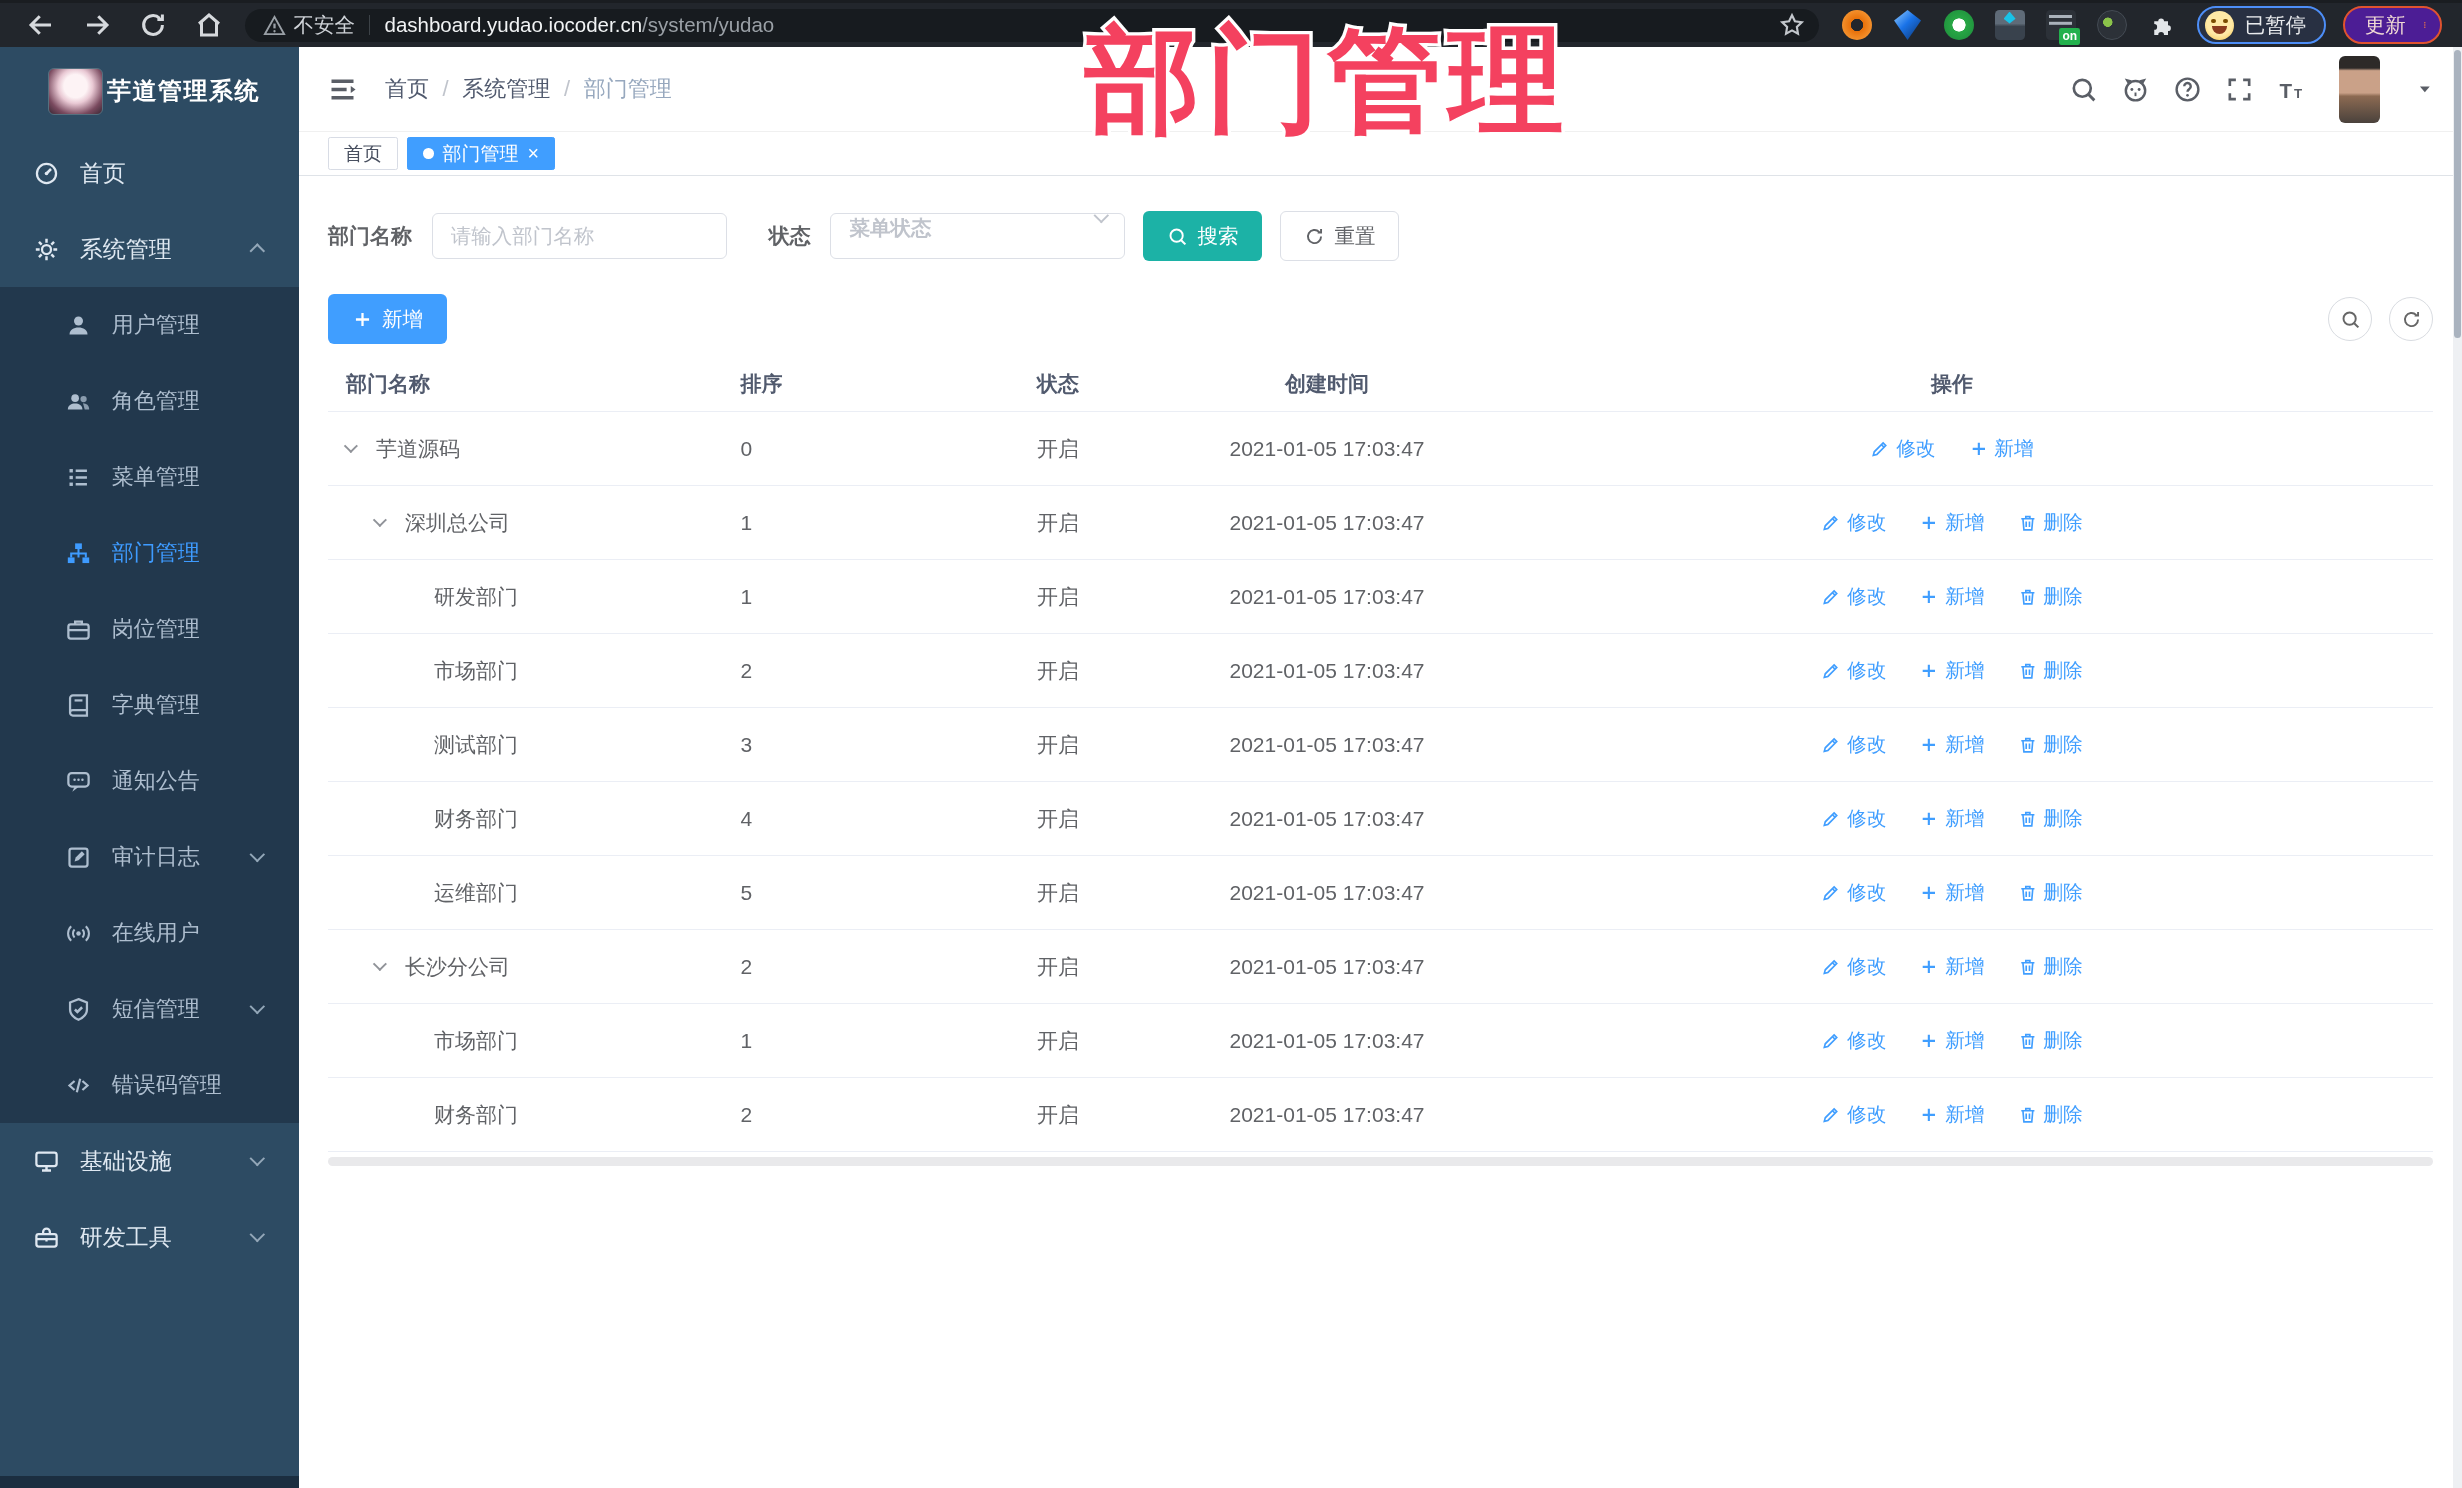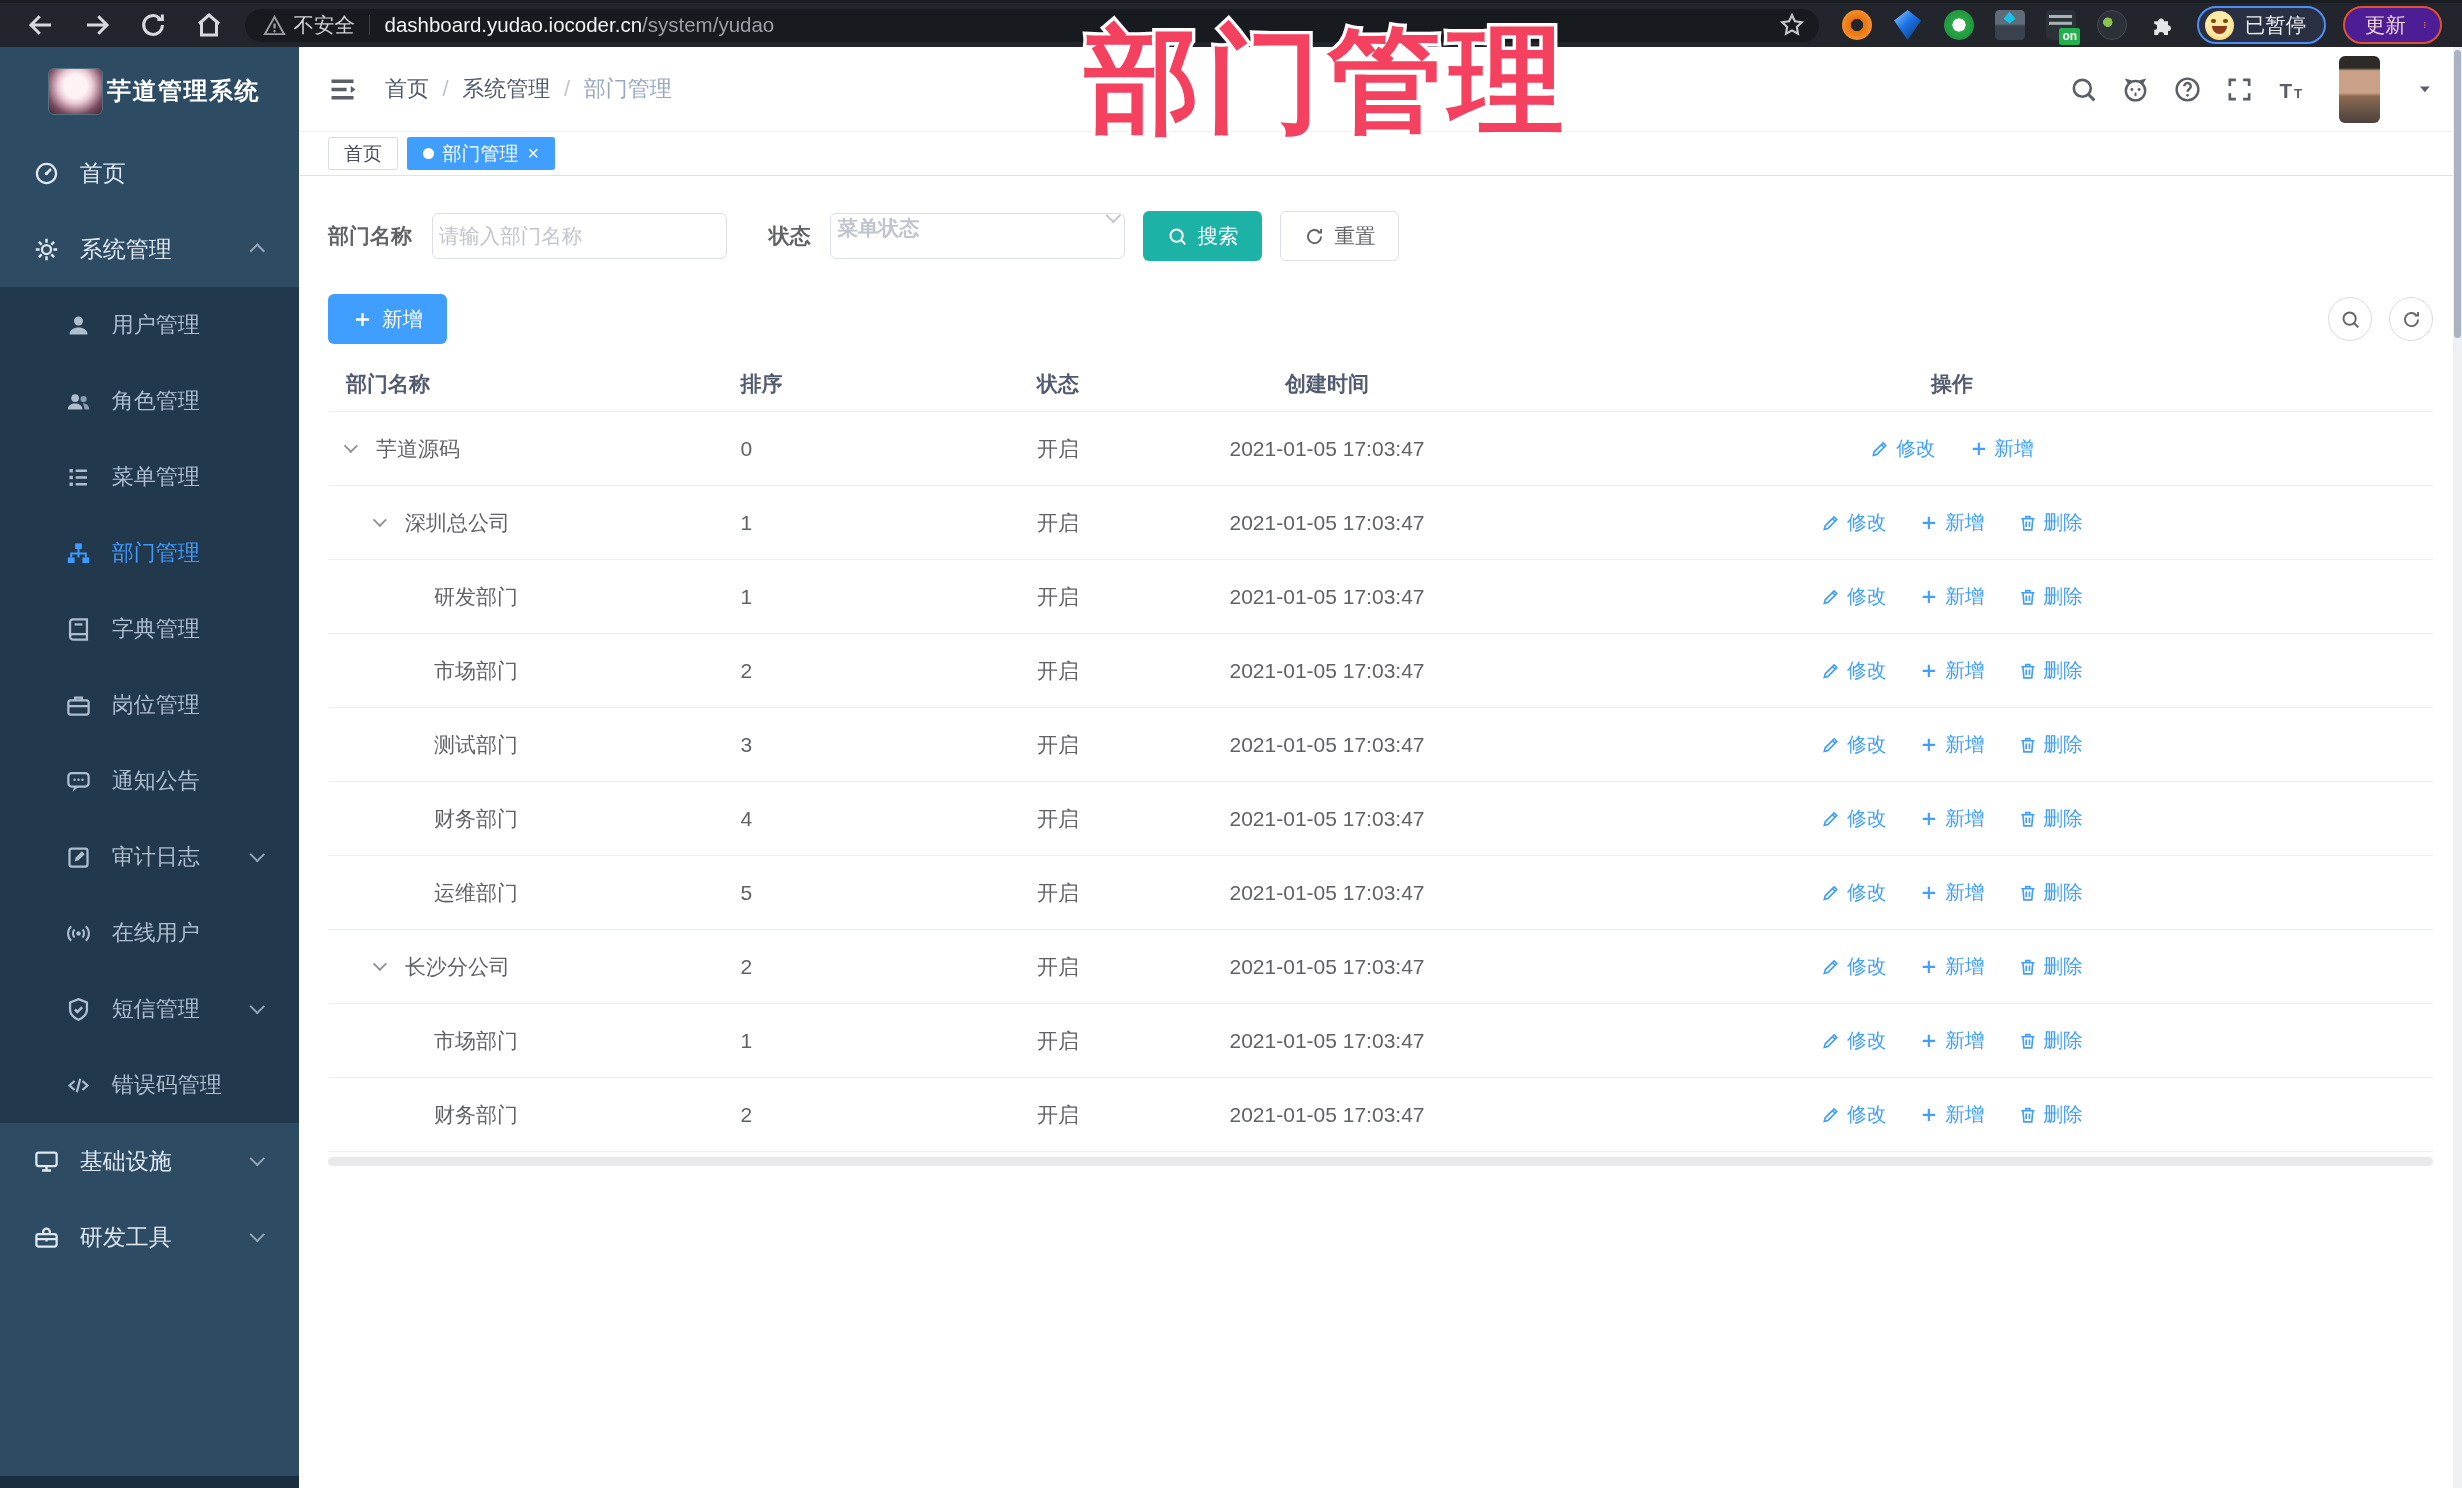--- a/index.html
+++ b/index.html
@@ -73,21 +73,21 @@
   .tagbar { height:44px; display:flex; align-items:center; padding:0 29px; gap:9px; border-bottom:0.8px solid #dfe3e8; }
   .tag { height:33px; display:flex; align-items:center; padding:0 15px; font-size:19px; border:0.8px solid #d8dce5; background:#fff; color:#495060; border-radius:2.3px; gap:9px; cursor:pointer; }
   .tag.active { background:#409eff; border-color:#409eff; color:#fff; }
   .tag-dot { width:10.6px; height:10.6px; border-radius:50%; background:#fff; }
   .tag-close { font-size:19.7px; line-height:1; color:#fff; }
 
   .content { flex:1 1 auto; padding:0 29px; position:relative; min-width:0; }
 
   .filter-row { margin-top:35px; display:flex; align-items:center; }
   .f-label { font-size:21px; font-weight:bold; color:#606266; margin-right:19.7px; white-space:nowrap; }
-  .f-input, .f-select { width:295px; height:46px; border:0.8px solid #dcdfe6; border-radius:6px; font-size:20.5px; color:#606266; padding:0 6px; background:#fff; font-family:inherit; }
+  .f-input, .f-select { width:295px; height:46px; border:0.8px solid #dcdfe6; border-radius:6px; font-size:20.5px; color:#606266; padding:0 18px; background:#fff; font-family:inherit; }
   .f-input::placeholder { color:#c0c4cc; }
   .f-select { display:flex; align-items:flex-start; justify-content:space-between; cursor:pointer;font-weight:bold; }
   .f-placeholder { color:#c0c4cc; }
   .sel-chev { width:10.6px; height:10.6px; border-right:2.3px solid #c0c4cc; border-bottom:2.3px solid #c0c4cc; transform:rotate(45deg); margin-top:-4.5px; } .gap56 { width:42px; } .gap24 { width:18px; }
   .btn { height:50px; border-radius:6px; font-size:20.5px; display:inline-flex; align-items:center; justify-content:center; gap:9px; padding:0 23px; cursor:pointer; border:0.8px solid transparent; font-family:inherit; }
   .btn-search { background:#1cb2a6; color:#fff; }
   .btn-reset { background:#fff; color:#606266; border-color:#dcdfe6; }
   .btn-add { background:#409eff; color:#fff; }
   .btn .bic { width:21px; height:21px; }
 
@@ -360,29 +360,29 @@
           <span class="mi-label">菜单管理</span>
         </div>
         <div class="menu-item sub active">
           <svg class="ic mi-icon" viewBox="0 0 24 24">
             <use href="#i-tree"></use>
           </svg>
           <span class="mi-label">部门管理</span>
         </div>
         <div class="menu-item sub">
           <svg class="ic mi-icon" viewBox="0 0 24 24">
+            <use href="#i-briefcase"></use>
+          </svg>
+          <span class="mi-label">岗位管理</span>
+        </div>
+        <div class="menu-item sub">
+          <svg class="ic mi-icon" viewBox="0 0 24 24">
             <use href="#i-book"></use>
           </svg>
           <span class="mi-label">字典管理</span>
-        </div>
-        <div class="menu-item sub">
-          <svg class="ic mi-icon" viewBox="0 0 24 24">
-            <use href="#i-briefcase"></use>
-          </svg>
-          <span class="mi-label">岗位管理</span>
         </div>
         <div class="menu-item sub">
           <svg class="ic mi-icon" viewBox="0 0 24 24">
             <use href="#i-anno"></use>
           </svg>
           <span class="mi-label">通知公告</span>
         </div>
         <div class="menu-item sub">
           <svg class="ic mi-icon" viewBox="0 0 24 24">
             <use href="#i-audit"></use>

